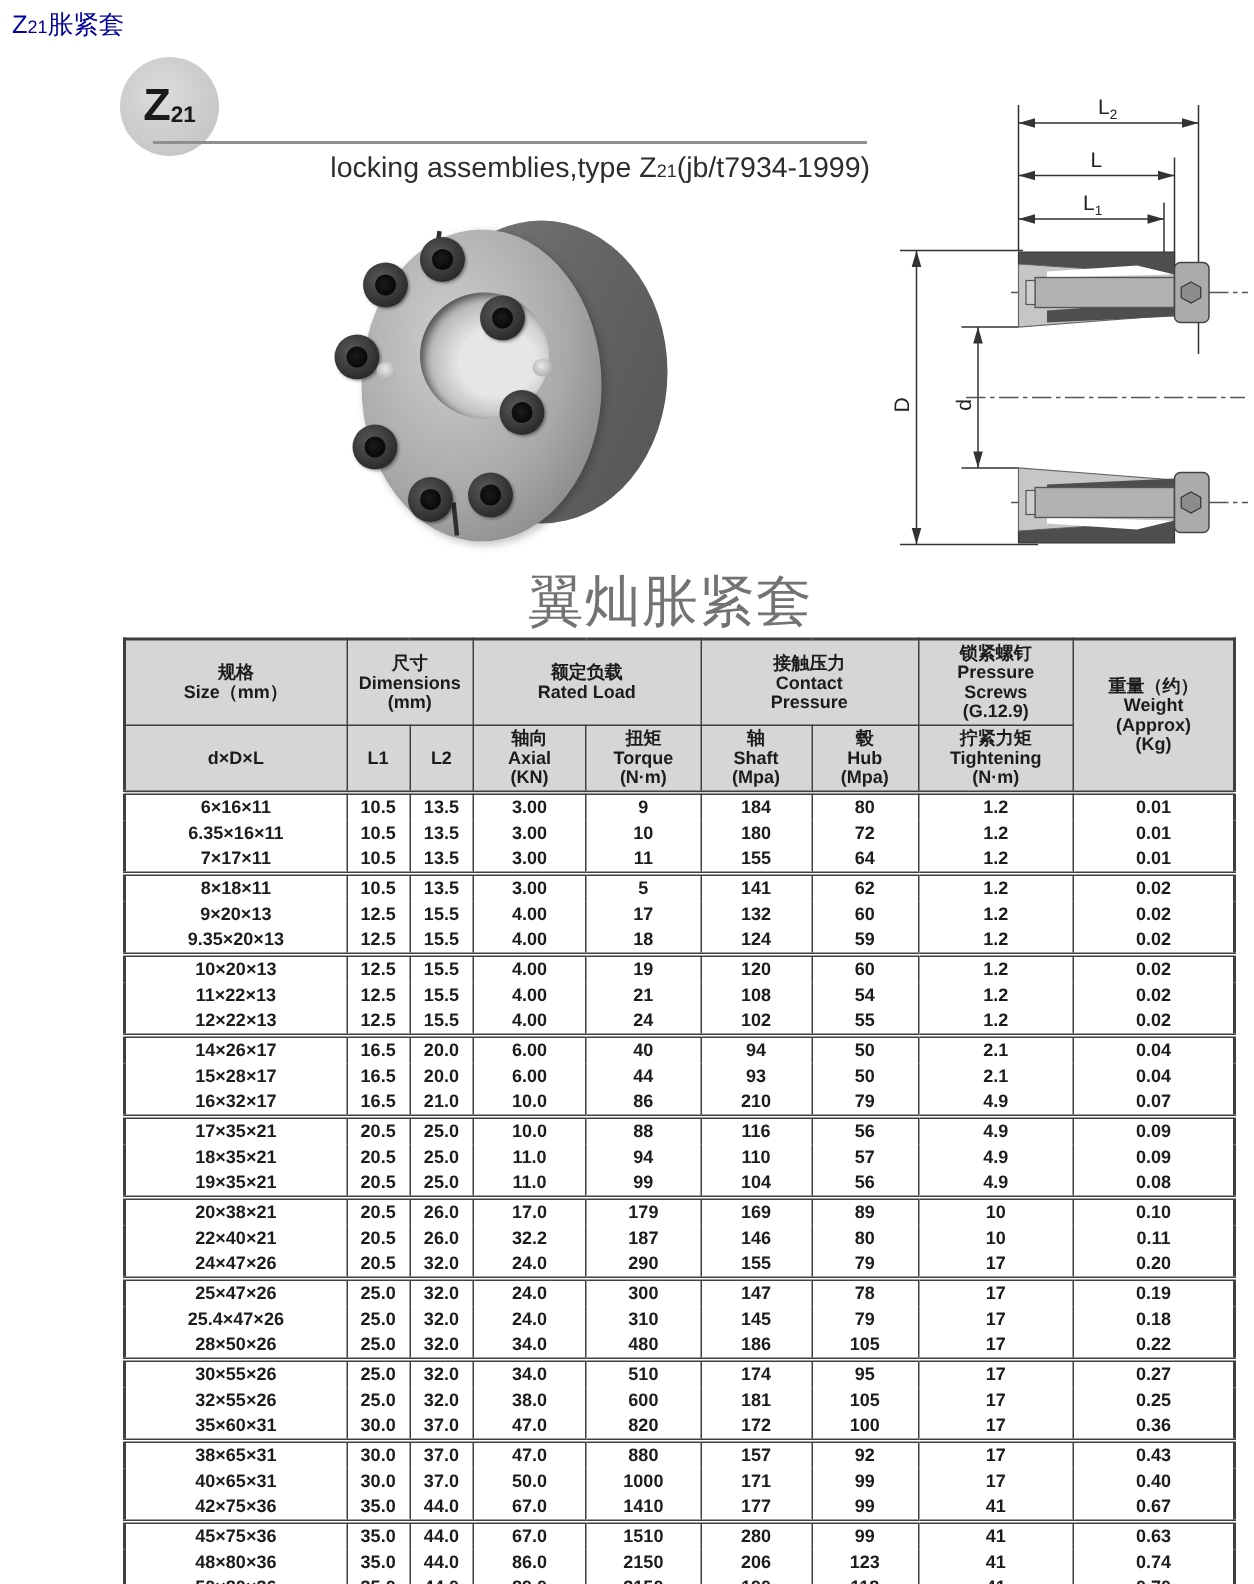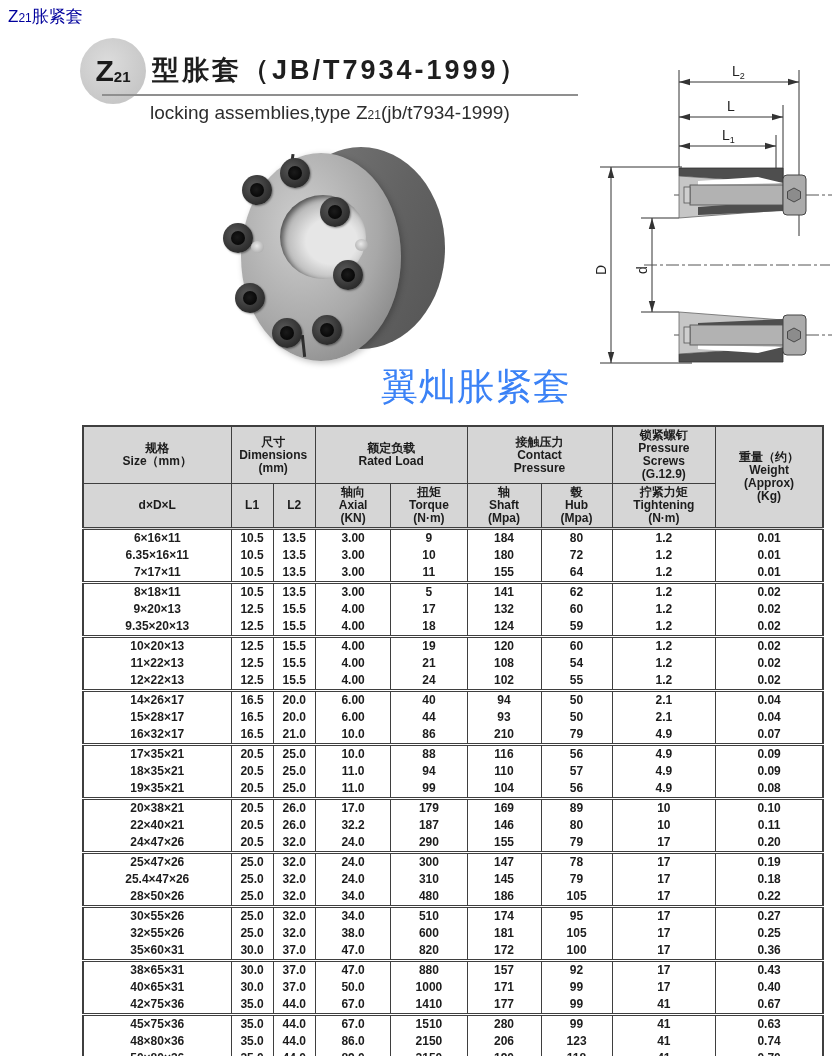--- a/index.html
+++ b/index.html
@@ -17,21 +17,21 @@
     display:flex; align-items:center; justify-content:center;
     font-weight:bold; font-size:30px; color:#1a1a1a;
   }
   .badge .sub { font-size:15px; margin-top:10px; }
   .title {
     position:absolute; left:152px; top:52px; font-size:27px; font-weight:bold;
     letter-spacing:3px; color:#1e1e1e; white-space:nowrap;
   }
   .title-rule { position:absolute; left:102px; top:94px; width:476px; height:2px; background:#8f8f8f; }
   .subtitle {
-    position:absolute; left:150px; top:102px; width:430px; text-align:left;
+    position:absolute; left:150px; top:102px; width:430px; text-align:right;
     font-size:19px; color:#2d2d2d; white-space:nowrap;
   }
   .subtitle .sub, .breadcrumb .sub { font-size:12px; }
   
   .photo { position:absolute; left:195px; top:135px; width:290px; height:245px; }
   .photo .body-cyl {
     position:absolute; left:82px; top:12px; width:168px; height:202px; border-radius:50%;
     background:linear-gradient(115deg,#7b7b7b,#636363 55%,#545454);
   }
   .photo .front-ring {
@@ -53,21 +53,21 @@
   }
   .photo .bolt::after {
     content:""; position:absolute; left:8px; top:8px; width:14px; height:14px; border-radius:50%;
     background:radial-gradient(circle at 45% 45%, #1b1b1b, #000);
   }
   .photo .pin-hole { position:absolute; width:13px; height:12px; border-radius:50%;
     background:radial-gradient(circle at 45% 40%, #e9e9e9, #9b9b9b); }
   
   .caption { position:absolute; left:85px; top:388px; font-size:17px; font-weight:bold; color:#111; }
   .caption .sub { font-size:11px; }
-  .watermark { position:absolute; left:352px; top:362px; font-size:37px; color:#3b82f6; letter-spacing:1px;margin-left:29px; }
+  .watermark { position:absolute; left:352px; top:376px; font-size:37px; color:#737373; letter-spacing:1px; }
   
   .spec-table-wrap { position:absolute; left:82px; top:425px; width:742px; }
   table.spec { width:100%; border-collapse:collapse; table-layout:fixed; }
   table.spec th, table.spec td {
     border-left:1px solid #3f3f3f; border-right:1px solid #3f3f3f;
     text-align:center; vertical-align:middle; color:#1c1c1c;
   }
   table.spec { border:2px solid #3f3f3f; }
   table.spec thead th { background:#d6d6d6; font-weight:bold; font-size:12px; line-height:13px; padding:2px 0; }
   table.spec thead tr.h1 th { border-bottom:1px solid #3f3f3f; }
@@ -83,21 +83,20 @@
 <body>
 
 <div class="page">
 
   <div class="breadcrumb"><span>Z</span><span class="sub">21</span><span>胀紧套</span></div>
 
   <div class="badge">
       <span>Z</span>
       <span class="sub">21</span>
     </div>
-  <div class="title">型胀套（JB/T7934-1999）</div>
   <div class="title-rule"></div>
   <div class="subtitle"><span>locking assemblies,type Z</span><span class="sub">21</span><span>(jb/t7934-1999)</span></div>
 
   <div class="photo">
     <div class="body-cyl"></div>
     <div class="front-ring"></div>
     <div class="hole"></div>
     <div class="slit-top"></div>
     <div class="slit-bottom"></div>
     <div class="bolt" style="left:47px;top:40px;"></div>

